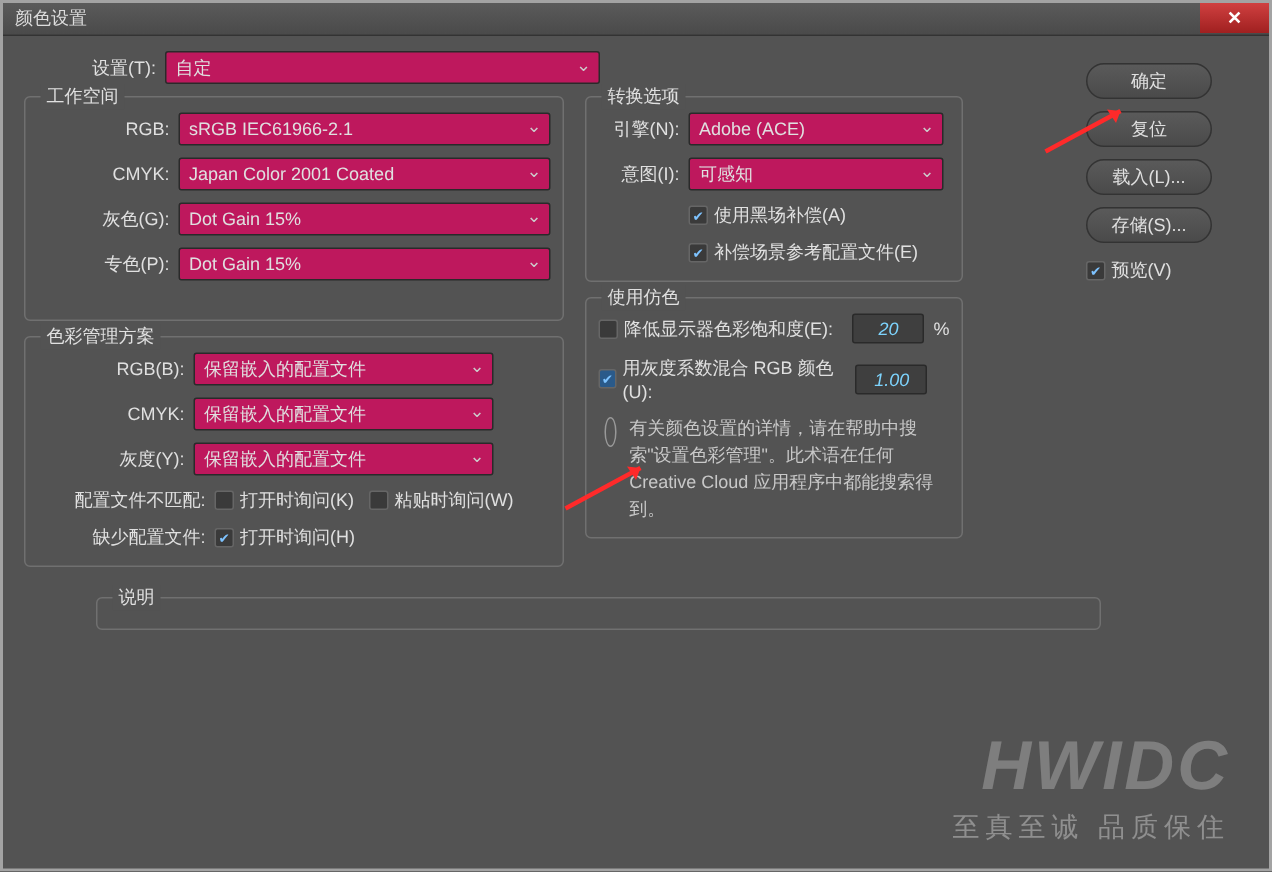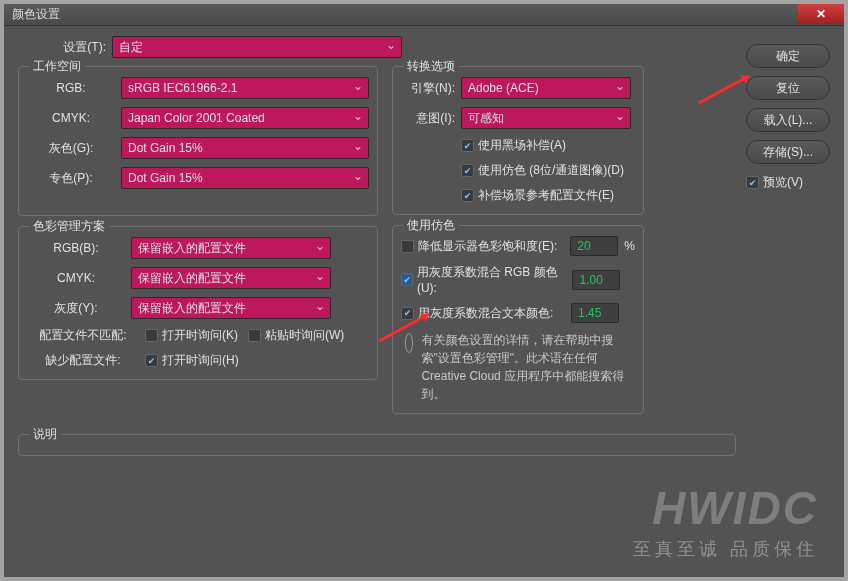--- a/index.html
+++ b/index.html
@@ -1,45 +1,45 @@
 <!DOCTYPE html>
 <html><head>
 <meta charset="utf-8">
 <style>
 * { margin: 0; padding: 0; box-sizing: border-box; }
 body { font-family: "Microsoft YaHei", sans-serif; background: #535353; width: 848px; height: 581px; overflow: hidden; font-size: 12px; color: #e0e0e0; }
-.window { width: 848px; height: 581px; background: #535353; border: 4px solid #a3a3a3; position: relative; }
+.window { width: 848px; height: 581px; background: #535353; border: 2px solid #a3a3a3; position: relative; }
 .titlebar { height: 22px; background: linear-gradient(#5a5a5a, #4a4a4a); display: flex; align-items: center; padding: 0 8px; border-bottom: 1px solid #333; }
 .titlebar-text { font-size: 12px; color: #ddd; }
 .close-btn { position: absolute; right: 0; top: 0; width: 46px; height: 20px; background: linear-gradient(#d04040, #a02020); display: flex; align-items: center; justify-content: center; color: #fff; font-size: 12px; font-weight: bold; }
 .close-btn:after { content: "✕"; }
 .content { padding: 10px 14px; position: relative; height: calc(100% - 22px); }
 .left-col { width: 718px; float: left; }
-.right-col { position: absolute; right: 8px; top: 18px; width: 90px; }
+.right-col { position: absolute; right: 32px; top: 18px; width: 90px; }
 .settings-row { display: flex; align-items: center; margin-bottom: 8px; padding-left: 28px; }
 .settings-row .lbl { width: 60px; text-align: right; margin-right: 6px; }
 .fieldset { border: 1px solid #707070; border-radius: 4px; margin-bottom: 10px; padding: 10px 8px 10px 8px; position: relative; }
 .fieldset .legend { position: absolute; top: -9px; left: 10px; background: #535353; padding: 0 4px; font-size: 12px; }
 .row { display: flex; align-items: center; margin-bottom: 8px; }
 .row .lbl { text-align: right; margin-right: 6px; }
-.row .lbl.w1 { width: 98px; text-align: center; }
+.row .lbl.w1 { width: 98px; }
 .row .lbl.w2 { width: 54px; }
 select { background: #be185d; border: 1px solid #2a2a2a; color: #e0e0e0; font-size: 12px; padding: 2px 6px; height: 22px; border-radius: 2px; -webkit-appearance: none; appearance: none; position: relative; }
 .select-wrap { position: relative; display: inline-block; }
 .select-wrap:after { content: "⌄"; position: absolute; right: 6px; top: 2px; color: #ccc; pointer-events: none; font-size: 12px; }
-input[type=text].num { background: #3f3f3f; border: 1px solid #2a2a2a; color: #22c55e; font-size: 12px; padding: 2px 6px; height: 20px; width: 48px; text-align: left; border-radius: 2px; }
+input[type=text].num { background: #3f3f3f; border: 1px solid #2a2a2a; color: #7dd3fc; font-size: 12px; padding: 2px 6px; height: 20px; width: 48px; text-align: center; border-radius: 2px; font-style: italic; }
 .chk { display: inline-flex; align-items: center; gap: 4px; margin-right: 10px; }
 .chk-box { width: 13px; height: 13px; background: #3a3a3a; border: 1px solid #666; border-radius: 2px; display: inline-flex; align-items: center; justify-content: center; font-size: 10px; color: #6db3f2; }
 .chk-box.checked:after { content: "✔"; color: #7ec3ff; font-size: 9px; }
 .chk-box.blue.checked { background: #2a5a8a; }
 .two-cols { display: flex; gap: 14px; }
 .col1 { width: 360px; }
 .col2 { width: 252px; }
 .btn { background: linear-gradient(#5a5a5a,#4a4a4a); border: 1px solid #333; border-radius: 12px; color: #e0e0e0; width: 84px; height: 24px; display: flex; align-items: center; justify-content: center; margin-bottom: 8px; cursor: pointer; font-size: 12px; }
-.desc-box { clear: both; border: 1px solid #707070; border-radius: 4px; padding: 8px 10px 12px; position: relative; margin-top: 10px; }
+.desc-box { clear: both; border: 1px solid #707070; border-radius: 4px; padding: 8px 10px 12px; position: relative; margin-top: 10px; margin-left: 48px; }
 .desc-box .legend { position: absolute; top: -9px; left: 10px; background: #535353; padding: 0 4px; }
 .desc-text { font-size: 12px; line-height: 1.6; color: #ddd; }
 .arrow-red { position: absolute; pointer-events: none; }
 .hint { display: flex; gap: 8px; align-items: flex-start; margin-top: 6px; padding-left: 4px; }
 .hint .globe { width: 20px; height: 20px; border: 1.5px solid #999; border-radius: 50%; display: inline-block; margin-top: 2px; }
 .hint .txt { font-size: 12px; line-height: 1.5; color: #c8c8c8; }
 .watermark { position: absolute; right: 26px; bottom: 16px; text-align: right; color: rgba(255,255,255,0.25); pointer-events: none; }
 .watermark .big { font-size: 46px; font-weight: bold; letter-spacing: 2px; font-style: italic; }
 .watermark .small { font-size: 18px; letter-spacing: 4px; margin-top: 2px; color: rgba(255,255,255,0.35); }
 </style>
@@ -131,26 +131,20 @@
             <div class="row">
               <span class="lbl w2">意图(I):</span>
               <span class="select-wrap"><select style="width:170px"><option>可感知</option></select></span>
             </div>
             <div class="row" style="padding-left:60px">
               <span class="chk">
                   <span class="chk-box checked"></span>
                   <span>使用黑场补偿(A)</span>
                 </span>
             </div>
-            <div class="row" style="padding-left:60px">
-              <span class="chk">
-                  <span class="chk-box checked"></span>
-                  <span>使用仿色 (8位/通道图像)(D)</span>
-                </span>
-            </div>
             <div class="row" style="padding-left:60px;margin-bottom:0">
               <span class="chk">
                   <span class="chk-box checked"></span>
                   <span>补偿场景参考配置文件(E)</span>
                 </span>
             </div>
           </div>
 
           <div class="fieldset">
             <span class="legend">使用仿色</span>
@@ -163,29 +157,20 @@
               <input type="text" class="num" value="20" style="">
               <span style="margin-left:6px">%</span>
             </div>
             <div class="row">
               <span class="chk">
                   <span class="chk-box blue checked"></span>
                   <span>用灰度系数混合 RGB 颜色(U):</span>
                 </span>
               <span style="flex:1"></span>
               <input type="text" class="num" value="1.00" style="">
-              <span style="width:16px"></span>
-            </div>
-            <div class="row">
-              <span class="chk">
-                  <span class="chk-box checked"></span>
-                  <span>用灰度系数混合文本颜色:</span>
-                </span>
-              <span style="flex:1"></span>
-              <input type="text" class="num" value="1.45" style="">
               <span style="width:16px"></span>
             </div>
             <div class="hint">
               <span class="globe"></span>
               <span class="txt">有关颜色设置的详情，请在帮助中搜索"设置色彩管理"。此术语在任何 Creative Cloud 应用程序中都能搜索得到。</span>
             </div>
           </div>
 
         </div>
       </div>

